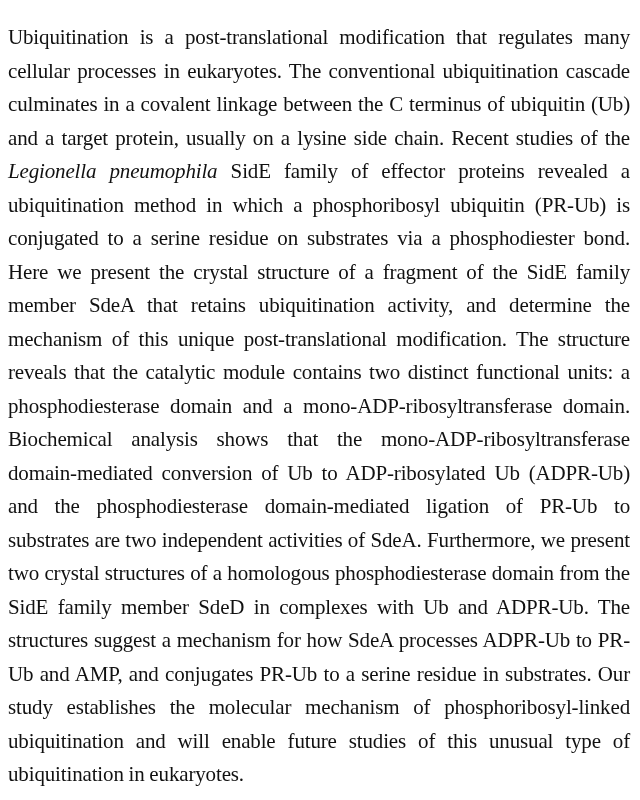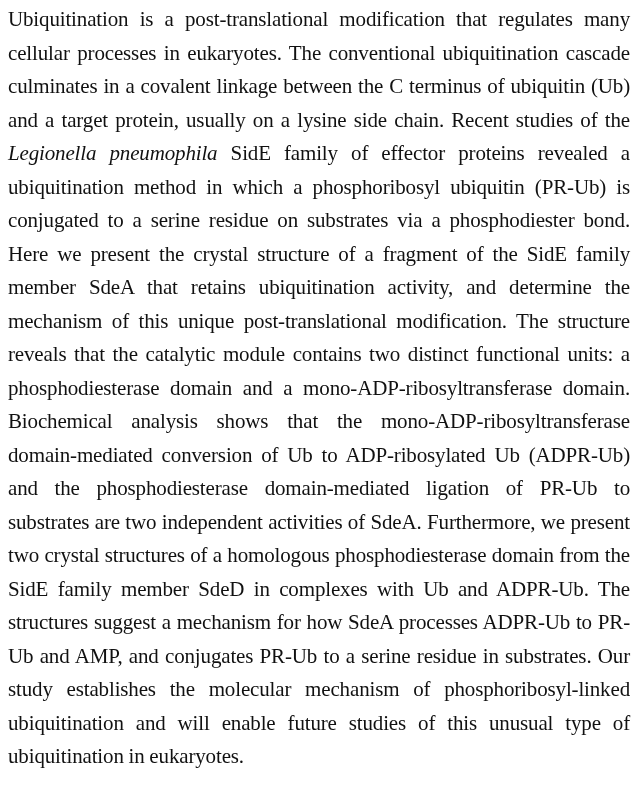--- a/index.html
+++ b/index.html
@@ -1,21 +1,21 @@
 <!DOCTYPE html>
 <html><head>
 <meta charset="utf-8">
 <style>
   html, body { margin: 0; padding: 0; background: #ffffff; }
   body { width: 640px; height: 800px; overflow: hidden; }
   .page {
     position: absolute; left: 0; top: 0;
     width: 640px; height: 800px;
     box-sizing: border-box;
-    padding: 3px 10px 0 8px;
+    padding: 21px 10px 0 8px;
   }
   .abstract {
     margin: 0;
     font-family: "Liberation Serif", "DejaVu Serif", serif;
     font-size: 21px;
     line-height: 33.5px;
     color: #111111;
     text-align: justify;
     letter-spacing: -0.15px;
     word-spacing: -0.3px;

